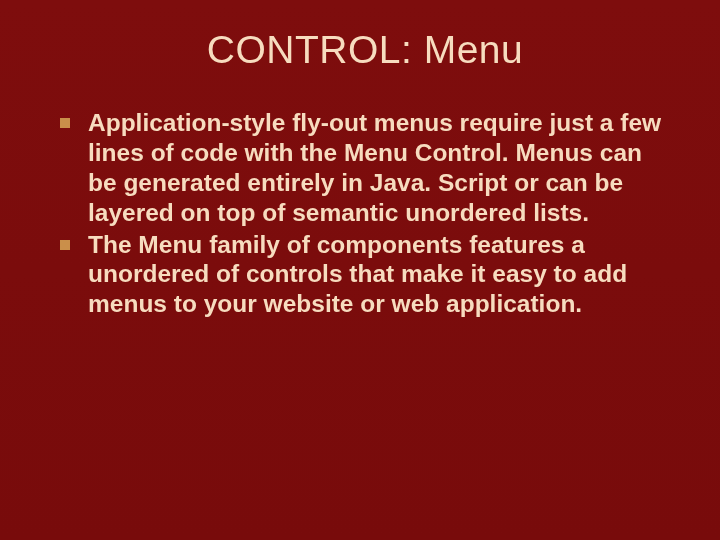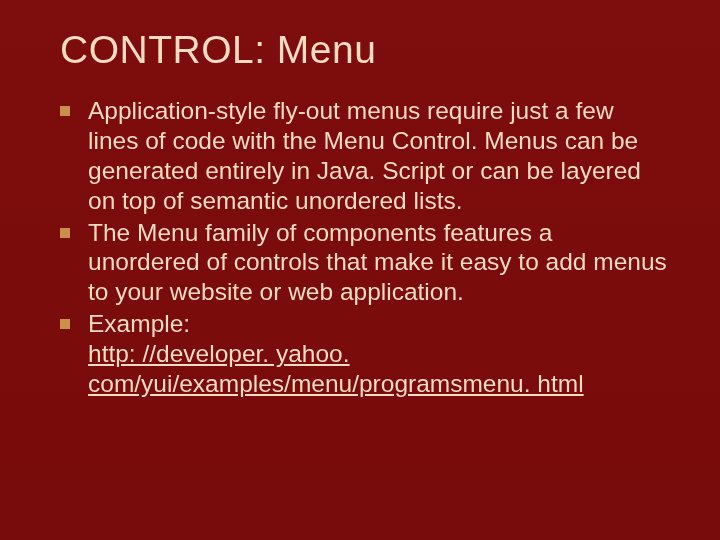--- a/index.html
+++ b/index.html
@@ -13,30 +13,32 @@
     width: 720px;
     height: 540px;
     background: #7a0c0c;
     background: linear-gradient(to bottom, #7e0d0d 0%, #780b0b 100%);
     font-family: Arial, Helvetica, sans-serif;
     color: #f7dcbf;
     box-sizing: border-box;
     padding: 28px 50px 40px 60px;
   }
   .title {
+    text-align: center;
     font-size: 39px;
     color: #f7dcbf;
-    margin: 0 0 24px 0;
+    margin: 0 0 36px 0;
     letter-spacing: 0.5px;
     font-weight: 400;
   }
   ul.bullets {
     list-style: none;
     margin: 0;
     padding: 0;
+    font-weight: bold;
   }
   ul.bullets li {
     position: relative;
     padding-left: 28px;
     font-size: 24.5px;
     line-height: 1.22;
     margin-bottom: 2px;
     color: #f7dcbf;
   }
   ul.bullets li::before {
@@ -71,19 +73,14 @@
 
   <ul class="bullets">
     <li>
       <span class="sq"></span>
       <span>Application-style fly-out menus require just a few lines of code with the Menu Control. Menus can be generated entirely in Java. Script or can be layered on top of semantic unordered lists.</span>
     </li>
     <li>
       <span class="sq"></span>
       <span>The Menu family of components features a unordered of controls that make it easy to add menus to your website or web application.</span>
     </li>
-    <li>
-      <span class="sq"></span>
-      <span>Example: </span><br>
-      <a class="link" href="#">http: //developer. yahoo. com/yui/examples/menu/programsmenu. html</a>
-    </li>
   </ul>
 </div>
 
 </body></html>

